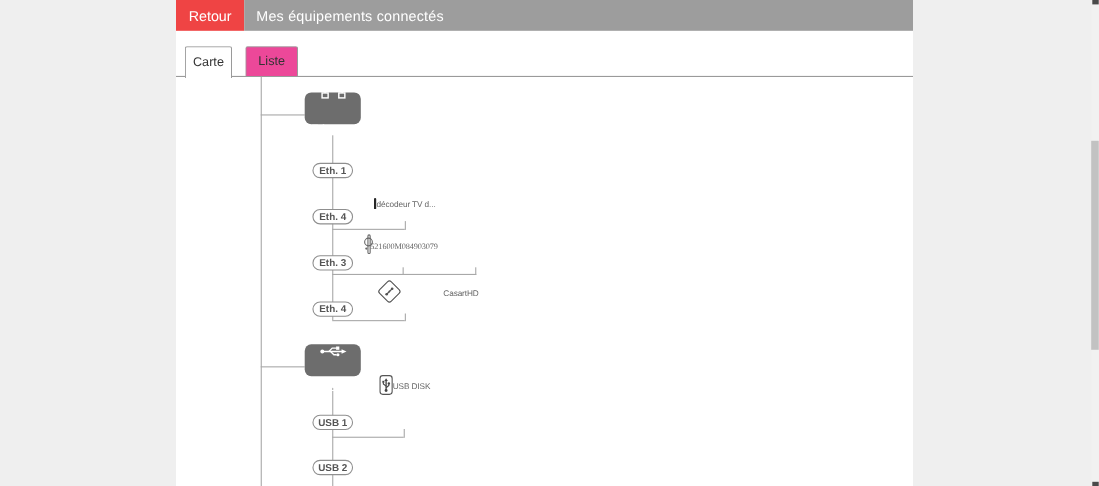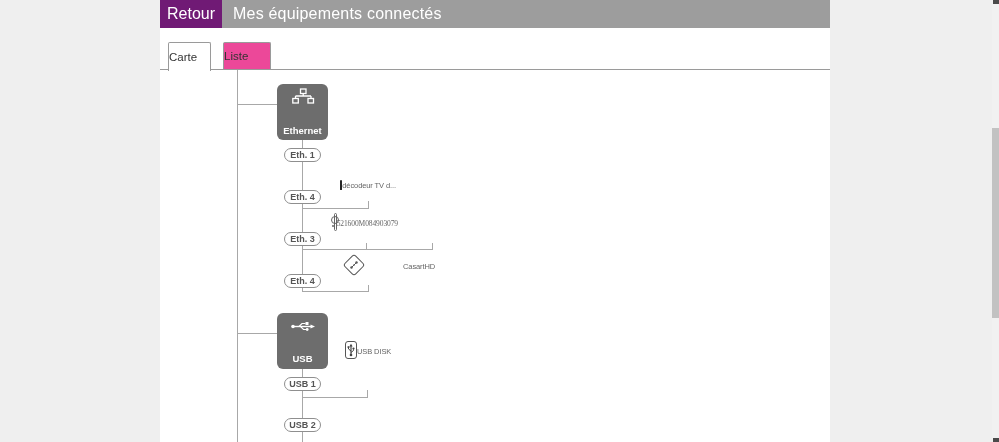--- a/index.html
+++ b/index.html
@@ -4,38 +4,38 @@
 <style>
   * { margin:0; padding:0; box-sizing:border-box; }
   html,body { width:999px; height:442px; overflow:hidden; }
   body { font-family:"Liberation Sans", sans-serif; background:#efefef; }
   .screen { position:relative; width:999px; height:442px; background:#efefef; overflow:hidden; }
 
   
   .content-panel { position:absolute; left:160px; top:0; width:670px; height:442px; background:#ffffff; }
 
   
-  .back-btn { position:absolute; left:160px; top:0; width:62px; height:28px; background:#701a75;
-              color:#fff; font-size:16px; display:flex; align-items:center; justify-content:center; cursor:pointer; }
+  .back-btn { position:absolute; left:160px; top:0; width:62px; height:28px; background:#ef4444;
+              color:#fff; font-size:13px; display:flex; align-items:center; justify-content:center; cursor:pointer; }
   .title-bar { position:absolute; left:222px; top:0; width:608px; height:28px; background:#9d9d9d;
-               color:#fff; font-size:16px; display:flex; align-items:center; padding-left:11px; letter-spacing:.2px; }
+               color:#fff; font-size:13px; display:flex; align-items:center; padding-left:11px; letter-spacing:.2px; }
 
   
   .tab-baseline { position:absolute; left:160px; top:69px; width:670px; height:1px; background:#9a9a9a; }
   .tab { position:absolute; top:42px; height:27px; border:1px solid #9a9a9a; border-bottom:none;
          border-radius:2px 2px 0 0; font-size:11.5px; color:#333; display:flex; align-items:center;
-         cursor:pointer; }
+         justify-content:center; cursor:pointer; }
   .tab.active { left:168px; width:43px; height:29px; background:#fff; z-index:5; }
   .tab.inactive { left:211px; width:48px; background:#ec4899;margin-left:12px; }
 
   
   .line { position:absolute; background:#a8a8a8; z-index:1; }
 
   
-  .hub { position:absolute; width:51px; height:56px; background:#6d6d6d; border-radius:6px; z-index:2;
+  .hub { position:absolute; width:51px; height:29px; background:#6d6d6d; border-radius:6px; z-index:2;
          display:flex; flex-direction:column; align-items:center; justify-content:center; gap:16px; cursor:pointer; }
   .hub .hub-label { color:#fff; font-size:9.5px; font-weight:bold; }
 
   
   .port { position:absolute; left:284px; width:37px; height:14px; background:#fff; border:1px solid #8f8f8f;
           border-radius:7px; font-size:9px; font-weight:bold; color:#555; display:flex; align-items:center;
           justify-content:center; z-index:3; cursor:pointer; }
 
   
   .device { position:absolute; z-index:3; display:flex; align-items:center; cursor:pointer; }
@@ -144,21 +144,21 @@
           <path d="M2.5 7.5 L7.5 2.5" stroke-width="1" fill="none"></path>
           <circle cx="2.5" cy="7.5" r="1.2" stroke="none"></circle>
           <circle cx="7.5" cy="2.5" r="1.2" stroke="none"></circle>
           <circle cx="5" cy="5" r="0.8" stroke="none"></circle>
         </svg>
       </span>
     </span>
     <span class="dev-label">CasartHD</span>
   </div>
 
-  <div class="hub" style="left:277px; top:313px;">
+  <div class="hub" style="left:277px; top:313px;justify-content:space-between;">
     <span>
       <svg width="26" height="13" viewBox="0 0 26 13">
         <g stroke="#fff" fill="#fff">
           <circle cx="3" cy="6.5" r="1.8" stroke="none"></circle>
           <path d="M3 6.5 H21" stroke-width="1.4" fill="none"></path>
           <path d="M9 6.5 L12 3.5 H15.5" stroke-width="1.2" fill="none"></path>
           <rect x="15.5" y="2" width="3" height="3" stroke="none"></rect>
           <path d="M10.5 6.5 L13.5 9.5 H16" stroke-width="1.2" fill="none"></path>
           <circle cx="17.2" cy="9.5" r="1.4" stroke="none"></circle>
           <path d="M20.5 4.5 L25 6.5 L20.5 8.5 Z" stroke="none"></path>

